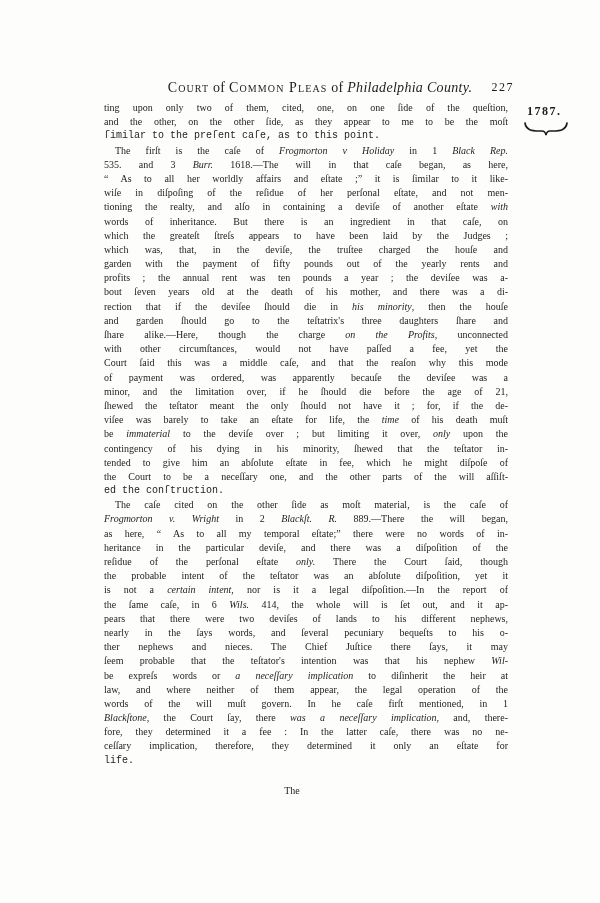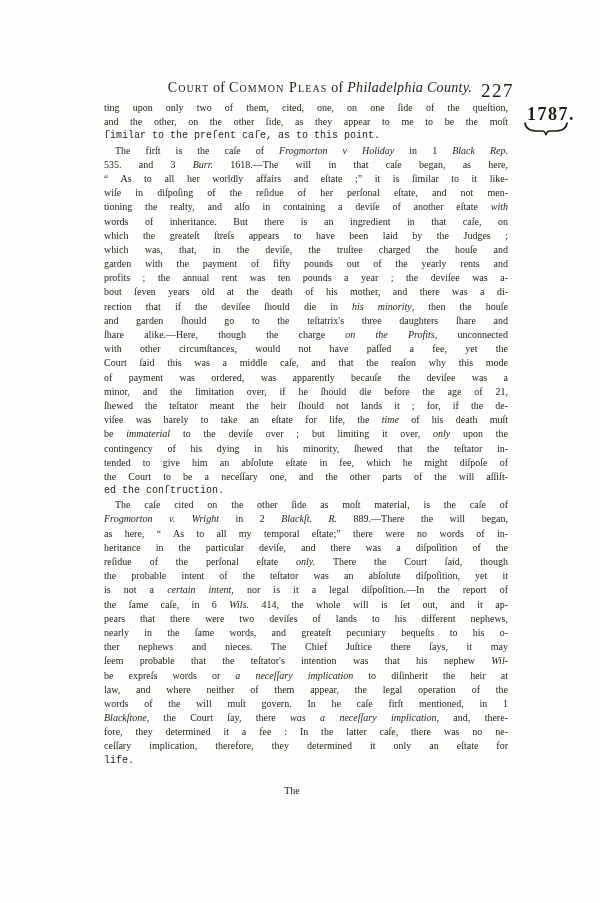--- a/index.html
+++ b/index.html
@@ -11,25 +11,25 @@
     overflow:hidden;
   }
   .running-head {
     position:absolute; left:118px; top:80px; width:404px;
     font-size:14px; text-align:center; white-space:nowrap;
   }
   .running-head .smallcaps { font-variant:small-caps; letter-spacing:1.1px; }
   .running-head .italic { font-style:italic; letter-spacing:0.3px; }
   .running-head .plain { letter-spacing:0.3px; }
   .page-number {
-    position:absolute; right:8px; top:0; font-size:19px; letter-spacing:1.5px;
+    position:absolute; right:8px; top:0; font-size:12px; letter-spacing:1.5px;
   }
   .margin-year {
     position:absolute; left:527px; top:104px;
-    font-size:18px; letter-spacing:1.5px; font-weight:bold;
+    font-size:12px; letter-spacing:1.5px; font-weight:bold;
   }
   .margin-brace { position:absolute; left:523px; top:121px; }
   .body-text {
     position:absolute; left:104px; top:101px; width:404px;
     font-size:10px; line-height:14.2px;
   }
   .line {
     height:14.2px; overflow:hidden;
     text-align:justify; text-align-last:justify;
   }
@@ -71,37 +71,37 @@
       <div class="line"><span>garden with the payment of fifty pounds out of the yearly rents and</span></div>
       <div class="line"><span>profits ; the annual rent was ten pounds a year ; the deviſee was a-</span></div>
       <div class="line"><span>bout ſeven years old at the death of his mother, and there was a di-</span></div>
       <div class="line"><span>rection that if the deviſee ſhould die in </span><span class="it">his minority</span><span>, then the houſe</span></div>
       <div class="line"><span>and garden ſhould go to the teſtatrix's three daughters ſhare and</span></div>
       <div class="line"><span>ſhare alike.—Here, though the charge </span><span class="it">on the Profits</span><span>, unconnected</span></div>
       <div class="line"><span>with other circumſtances, would not have paſſed a fee, yet the</span></div>
       <div class="line"><span>Court ſaid this was a middle caſe, and that the reaſon why this mode</span></div>
       <div class="line"><span>of payment was ordered, was apparently becauſe the deviſee was a</span></div>
       <div class="line"><span>minor, and the limitation over, if he ſhould die before the age of 21,</span></div>
-      <div class="line"><span>ſhewed the teſtator meant the heir ſhould not lands it ; for, if the de-</span></div>
+      <div class="line"><span>ſhewed the teſtator meant the only ſhould not have it ; for, if the de-</span></div>
       <div class="line"><span>viſee was barely to take an eſtate for life, the </span><span class="it">time</span><span> of his death muſt</span></div>
       <div class="line"><span>be </span><span class="it">immaterial</span><span> to the deviſe over ; but limiting it over, </span><span class="it">only</span><span> upon the</span></div>
       <div class="line"><span>contingency of his dying in his minority, ſhewed that the teſtator in-</span></div>
       <div class="line"><span>tended to give him an abſolute eſtate in fee, which he might diſpoſe of</span></div>
       <div class="line"><span>the Court to be a neceſſary one, and the other parts of the will aſſiſt-</span></div>
       <div class="line last"><span>ed the conſtruction.</span></div>
       <div class="line indent"><span>The caſe cited on the other ſide as moſt material, is the caſe of</span></div>
       <div class="line"><span class="it">Frogmorton v. Wright</span><span> in 2 </span><span class="it">Blackſt. R.</span><span> 889.—There the will began,</span></div>
       <div class="line"><span>as here, “ As to all my temporal eſtate;” there were no words of in-</span></div>
       <div class="line"><span>heritance in the particular deviſe, and there was a diſpoſition of the</span></div>
       <div class="line"><span>reſidue of the perſonal eſtate </span><span class="it">only.</span><span>  There the Court ſaid, though</span></div>
       <div class="line"><span>the probable intent of the teſtator was an abſolute diſpoſition, yet it</span></div>
       <div class="line"><span>is not a </span><span class="it">certain intent</span><span>, nor is it a legal diſpoſition.—In the report of</span></div>
       <div class="line"><span>the ſame caſe, in 6 </span><span class="it">Wils.</span><span> 414, the whole will is ſet out, and it ap-</span></div>
       <div class="line"><span>pears that there were two deviſes of lands to his different nephews,</span></div>
-      <div class="line"><span>nearly in the ſame words, and greateſt pecuniary bequeſts to his o-</span></div>
+      <div class="line"><span>nearly in the ſays words, and ſeveral pecuniary bequeſts to his o-</span></div>
       <div class="line"><span>ther nephews and nieces.  The Chief Juſtice there ſays, it may</span></div>
       <div class="line"><span>ſeem probable that the teſtator's intention was that his nephew </span><span class="it">Wil-</span></div>
       <div class="line"><span>be expreſs words or </span><span class="it">a neceſſary implication</span><span> to diſinherit the heir at</span></div>
       <div class="line"><span>law, and where neither of them appear, the legal operation of the</span></div>
       <div class="line"><span>words of the will muſt govern.  In he caſe firſt mentioned, in 1</span></div>
       <div class="line"><span class="it">Blackſtone</span><span>, the Court ſay, there </span><span class="it">was a neceſſary implication</span><span>, and, there-</span></div>
       <div class="line"><span>fore, they determined it a fee :  In the latter caſe, there was no ne-</span></div>
       <div class="line"><span>ceſſary implication, therefore, they determined it only an  eſtate for</span></div>
       <div class="line last"><span>life.</span></div>
       <div class="catchword">The</div>

